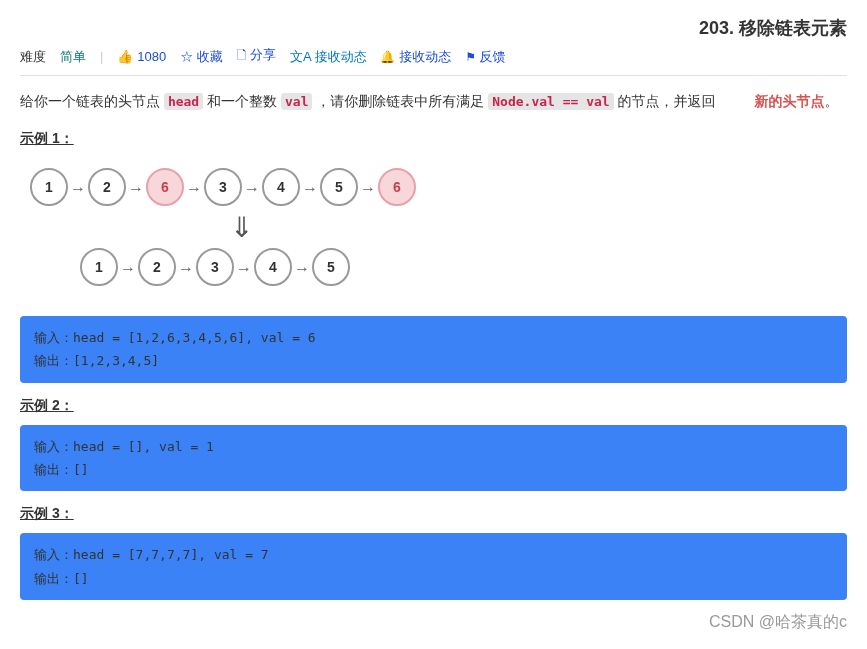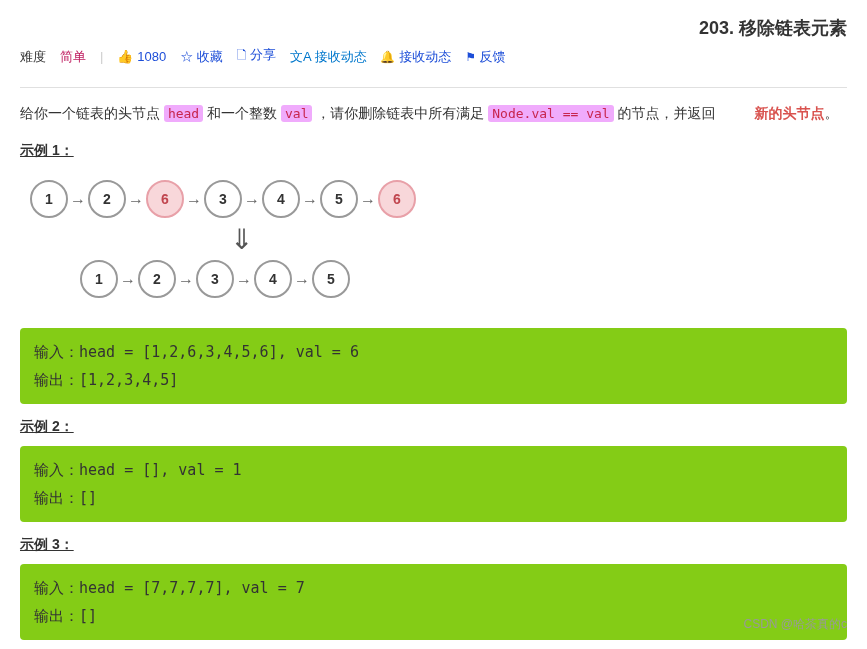--- a/index.html
+++ b/index.html
@@ -20,55 +20,56 @@
       text-align: right;
     }
     .meta-bar {
       display: flex;
       align-items: center;
       gap: 14px;
       font-size: 13px;
       color: #666;
       margin-bottom: 14px;
       border-bottom: 1px solid #e0e0e0;
-      padding-bottom: 20px;
+      padding-bottom: 8px;
     }
     .meta-bar .difficulty { color: #333; }
-    .meta-bar .easy { color: #be185d; }
+    .meta-bar .easy { color: #0f766e; }
     .meta-bar .action { color: #1d4ed8; cursor: pointer; }
     .meta-bar .switch-lang { color: #0077cc; cursor: pointer; }
     .meta-bar .separator { color: #ccc; }
     .description {
       font-size: 14px;
       color: #333;
       margin-bottom: 16px;
       line-height: 1.7;
     }
     .description code {
-      background: #f0abfc;
+      background: #e5e5e5;
       padding: 1px 4px;
       border-radius: 3px;
       font-family: Consolas, monospace;
       font-size: 13px;
       color: #c7254e;
+      font-weight: bold;
     }
     .description .highlight { color: #d9534f; font-weight: bold; margin-left: 35px; }
     .section-title {
       font-size: 14px;
       font-weight: bold;
       color: #333;
       margin-bottom: 10px;
       text-decoration: underline;
     }
     .example-box {
-      background: #84cc16;
+      background: #3b82f6;
       border-radius: 4px;
       padding: 10px 14px;
       margin-bottom: 14px;
-      font-size: 15px;
+      font-size: 13px;
       line-height: 1.8;
     }
     .example-box code {
       font-family: Consolas, monospace;
       color: #333;
     }
     
     .diagram-area {
       margin-bottom: 12px;
       padding: 10px 0 10px 10px;
@@ -114,21 +115,21 @@
     }
     .down-arrow {
       font-size: 28px;
       color: #555;
       line-height: 1;
     }
     .watermark {
       position: fixed;
       bottom: 16px;
       right: 20px;
-      font-size: 12px;
+      font-size: 16px;
       color: #999;
     }
     
     .icon-thumb::before { content: "👍"; font-size: 13px; }
     .icon-star::before { content: "☆"; }
     .icon-share::before { content: "🗋"; font-size: 12px; }
     .icon-bell::before { content: "🔔"; font-size: 12px; }
     .icon-flag::before { content: "⚑"; font-size: 12px; }
   </style>
 </head>

